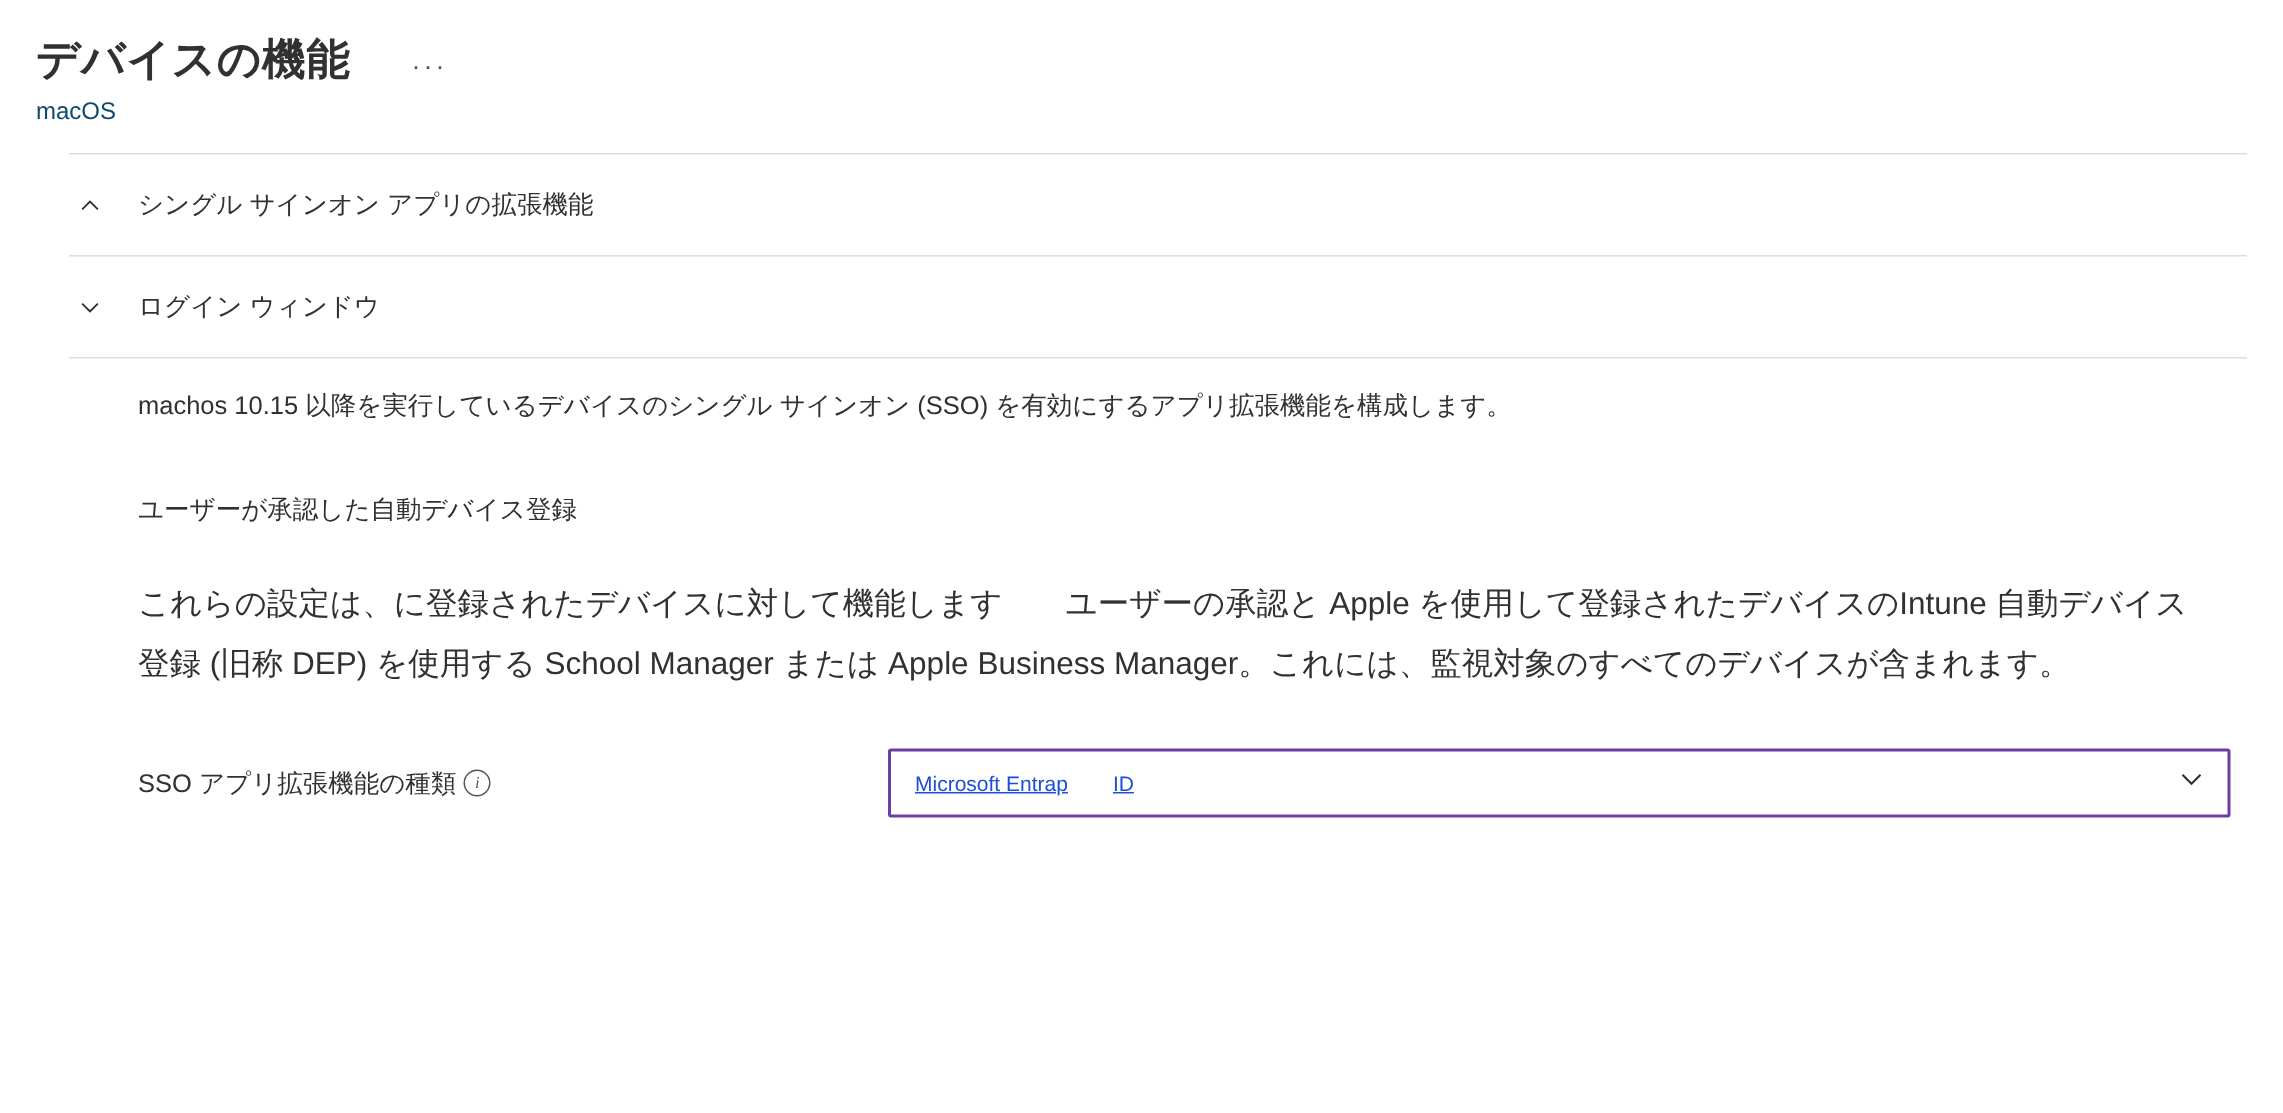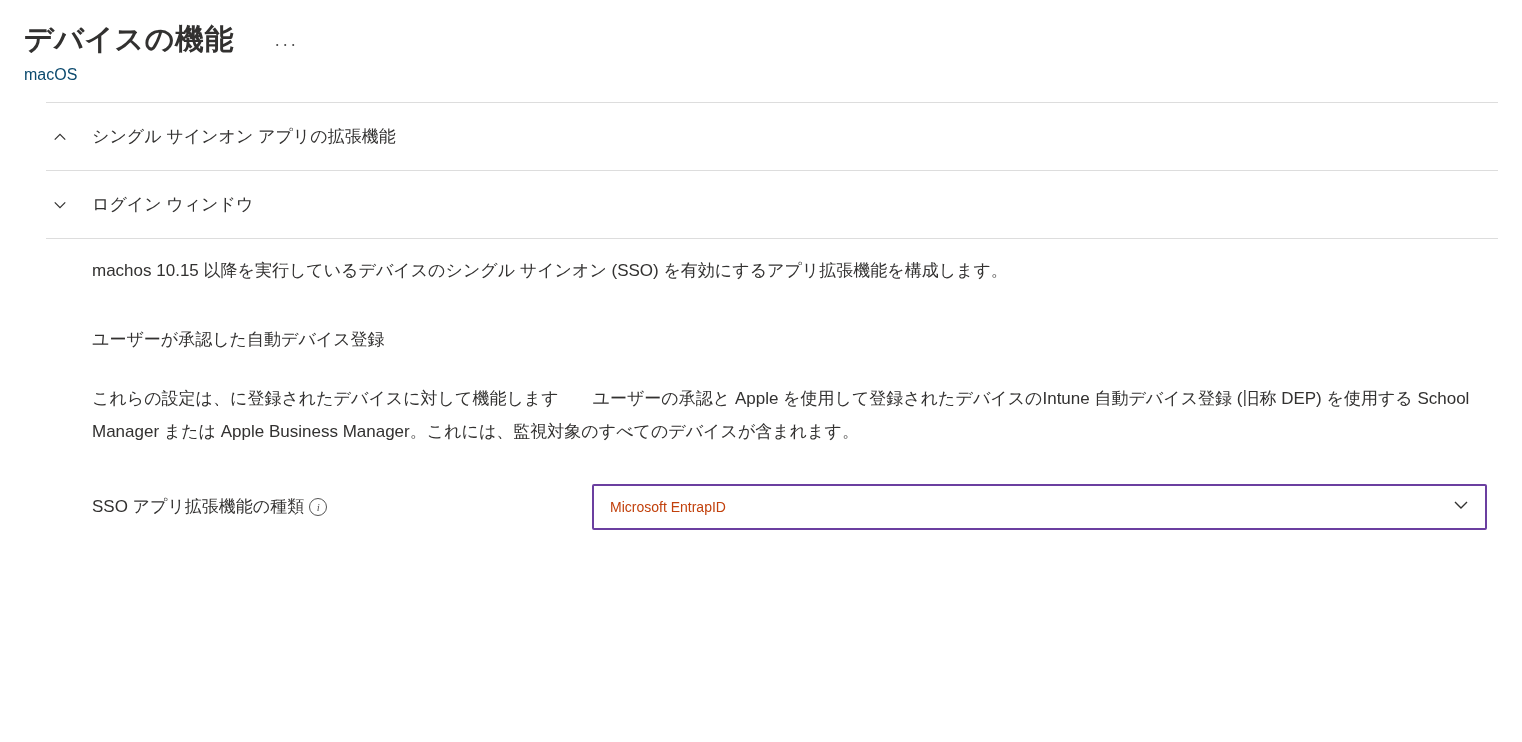--- a/index.html
+++ b/index.html
@@ -67,21 +67,21 @@
       font-size: 17px;
       line-height: 1.6;
       margin-bottom: 42px;
     }
     .sub-heading {
       font-size: 17px;
       margin-bottom: 30px;
       line-height: 1.6;
     }
     .paragraph {
-      font-size: 17px;
+      font-size: 21px;
       line-height: 1.9;
       margin-bottom: 36px;
       max-width: 1380px;
       margin-top: 16px;
     }
     .form-row {
       display: flex;
       align-items: center;
     }
     .form-label {
@@ -113,22 +113,24 @@
       border-radius: 2px;
       display: flex;
       align-items: center;
       padding: 0 16px;
       cursor: pointer;
       position: relative;
       background: #fff;
     }
     .select-text {
       font-size: 14px;
-      color: #c2410c;
+      color: #1d4ed8;
       display: flex;
+      gap: 30px;
+      text-decoration: underline;
     }
     .select-chevron {
       position: absolute;
       right: 16px;
       top: 50%;
       transform: translateY(-50%);
     }
     .select-chevron svg {
       width: 16px;
       height: 16px;

